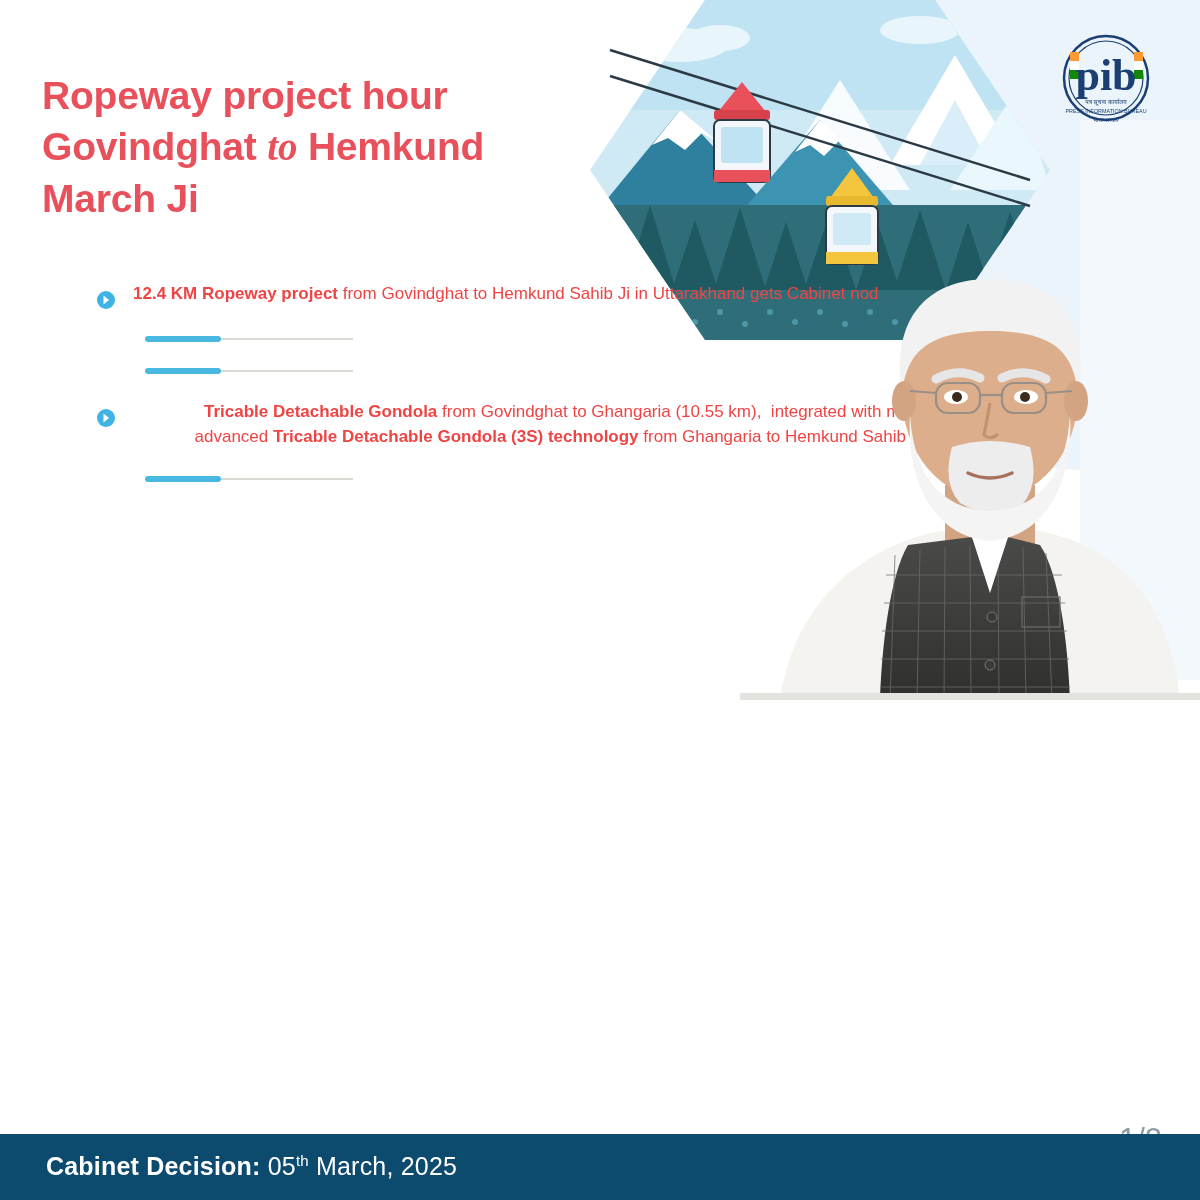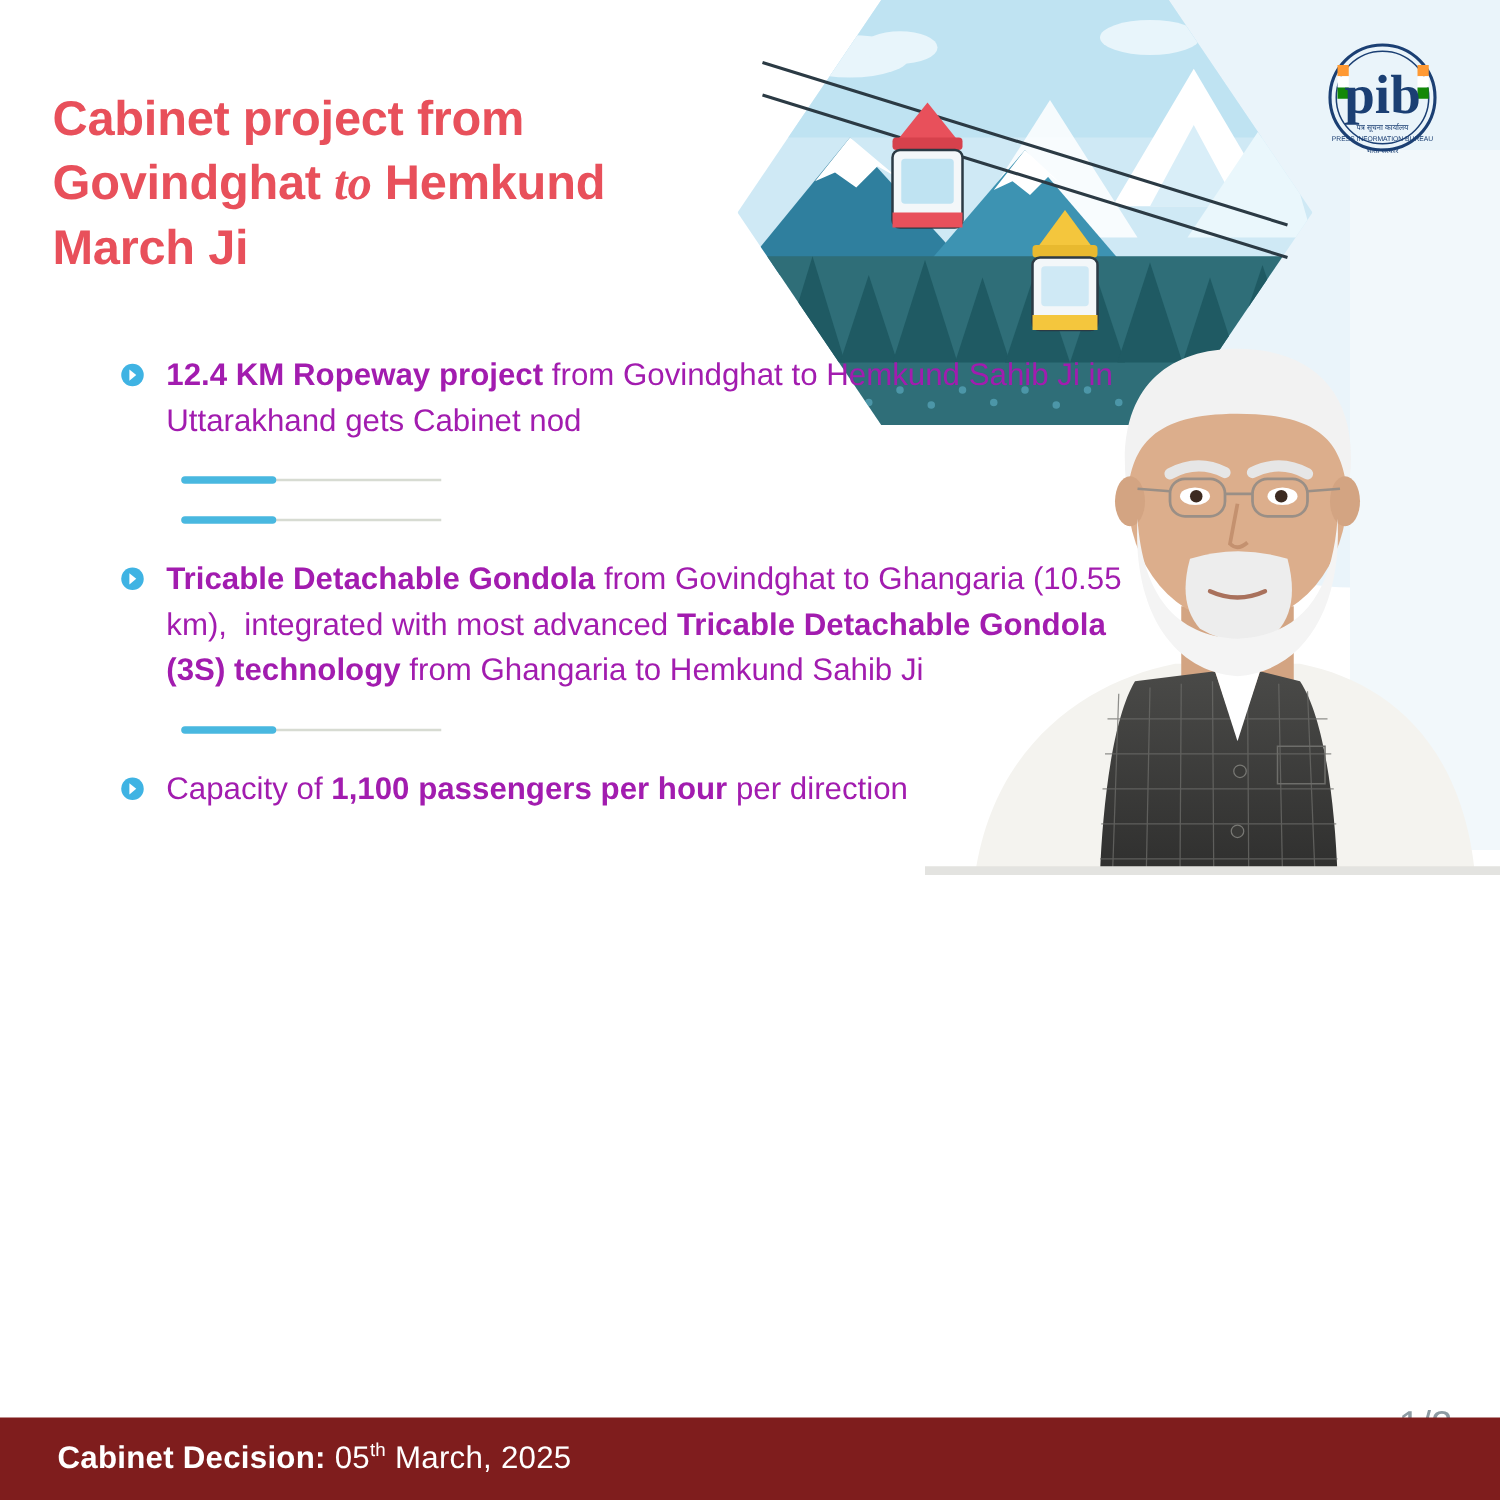--- a/index.html
+++ b/index.html
@@ -94,25 +94,26 @@
     align-items: flex-start;
   }
   .bullet-icon {
     flex: 0 0 auto;
     width: 20px;
     height: 20px;
     margin-top: 8px;
     margin-right: 17px;
   }
   .bullet-text {
-    font-size: 25px;
+    font-size: 17px;
     line-height: 1.46;
-    color: #a21caf;
+    color: #ef4444;
     font-weight: 400;
     max-width: 790px;
+    text-align: right;
   }
   .bullet-text b {
     font-weight: 700;
   }
 
   
   .divider {
     margin: 26px 0 26px 49px;
     width: 208px;
     height: 6px;
@@ -157,21 +158,21 @@
     z-index: 6;
   }
 
   
   .footer-bar {
     position: absolute;
     left: 0;
     bottom: 0;
     width: 1200px;
     height: 66px;
-    background: #7f1d1d;
+    background: #0c4a6e;
     z-index: 7;
     display: flex;
     align-items: center;
   }
   .footer-text {
     margin-left: 46px;
     color: #ffffff;
     font-size: 25px;
     letter-spacing: 0.2px;
   }
@@ -286,21 +287,21 @@
       <rect x="82" y="33" width="9" height="9" fill="#ffffff"></rect>
       <rect x="82" y="42" width="9" height="9" fill="#138808"></rect>
       <text x="54" y="62" font-family="Liberation Serif, serif" font-size="44" font-weight="700" fill="#1b3f73" text-anchor="middle">pib</text>
       <text x="54" y="76" font-family="Liberation Sans, sans-serif" font-size="6" fill="#1b3f73" text-anchor="middle">पत्र सूचना कार्यालय</text>
       <text x="54" y="85" font-family="Liberation Sans, sans-serif" font-size="5.4" fill="#1b3f73" text-anchor="middle">PRESS INFORMATION BUREAU</text>
       <text x="54" y="94" font-family="Liberation Sans, sans-serif" font-size="5.4" fill="#1b3f73" text-anchor="middle">भारत सरकार</text>
     </svg>
   </div>
 
   <div class="headline">
-    <span>Cabinet project from</span><br>
+    <span>Ropeway project hour</span><br>
     <span>Govindghat</span>
     <span class="ital">to</span>
     <span>Hemkund</span><br>
     <span>March Ji</span>
   </div>
 
   <div class="bullets">
 
     <div class="bullet-row">
       <span class="bullet-icon">
@@ -331,29 +332,20 @@
         </svg>
       </span>
       <div class="bullet-text"><b>Tricable Detachable Gondola</b> from Govindghat to Ghangaria (10.55 km),&nbsp; integrated with most advanced <b>Tricable Detachable Gondola (3S) technology</b> from Ghangaria to Hemkund Sahib Ji</div>
     </div>
 
     <div class="divider">
       <span class="line"></span>
       <span class="cap"></span>
     </div>
 
-    <div class="bullet-row">
-      <span class="bullet-icon">
-        <svg width="20" height="20" viewBox="0 0 20 20" xmlns="http://www.w3.org/2000/svg">
-          <circle cx="10" cy="10" r="9" fill="#3fb3e3"></circle>
-          <path d="M7.5 5.5 L13 10 L7.5 14.5 Z" fill="#ffffff"></path>
-        </svg>
-      </span>
-      <div class="bullet-text">Capacity of <b>1,100 passengers per hour</b> per direction</div>
-    </div>
 
   </div>
 
   <div class="pm-photo">
     <svg width="460" height="455" viewBox="0 0 460 455" xmlns="http://www.w3.org/2000/svg">
       <defs>
         <linearGradient id="vestg" x1="0" y1="0" x2="0" y2="1">
           <stop offset="0%" stop-color="#4a4a48"></stop>
           <stop offset="100%" stop-color="#2f2f2e"></stop>
         </linearGradient>

